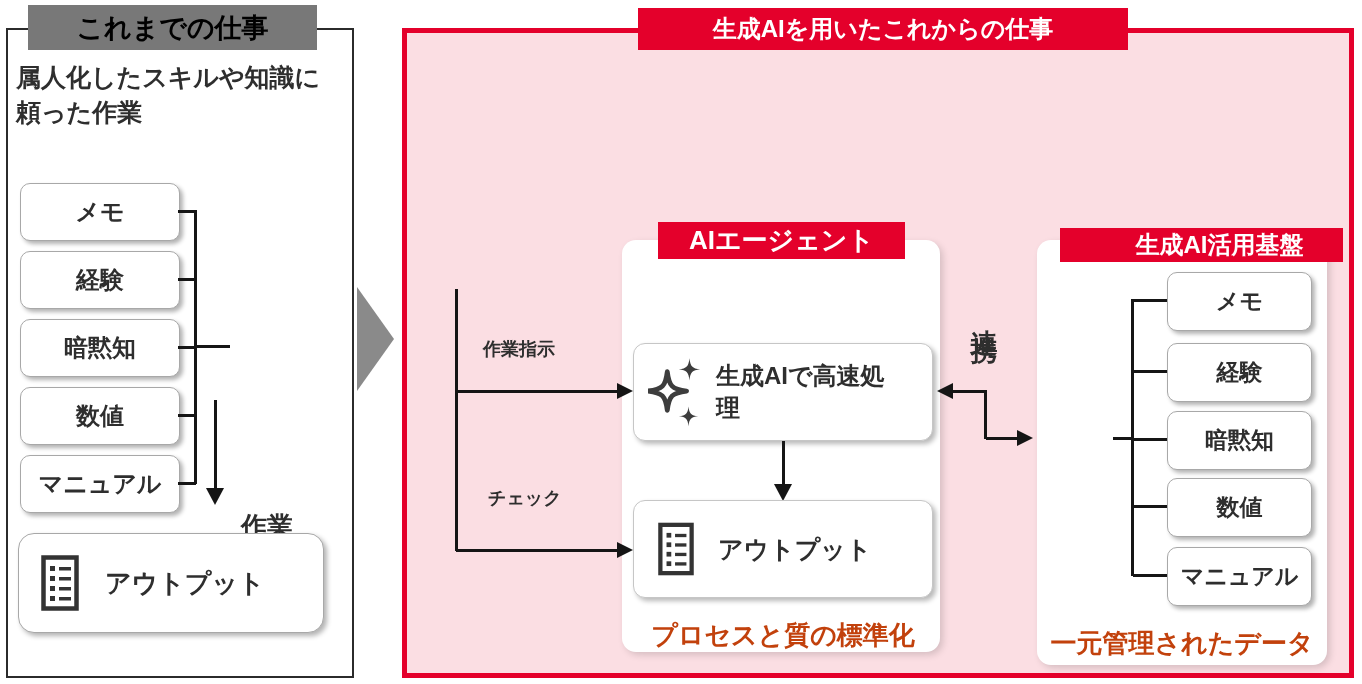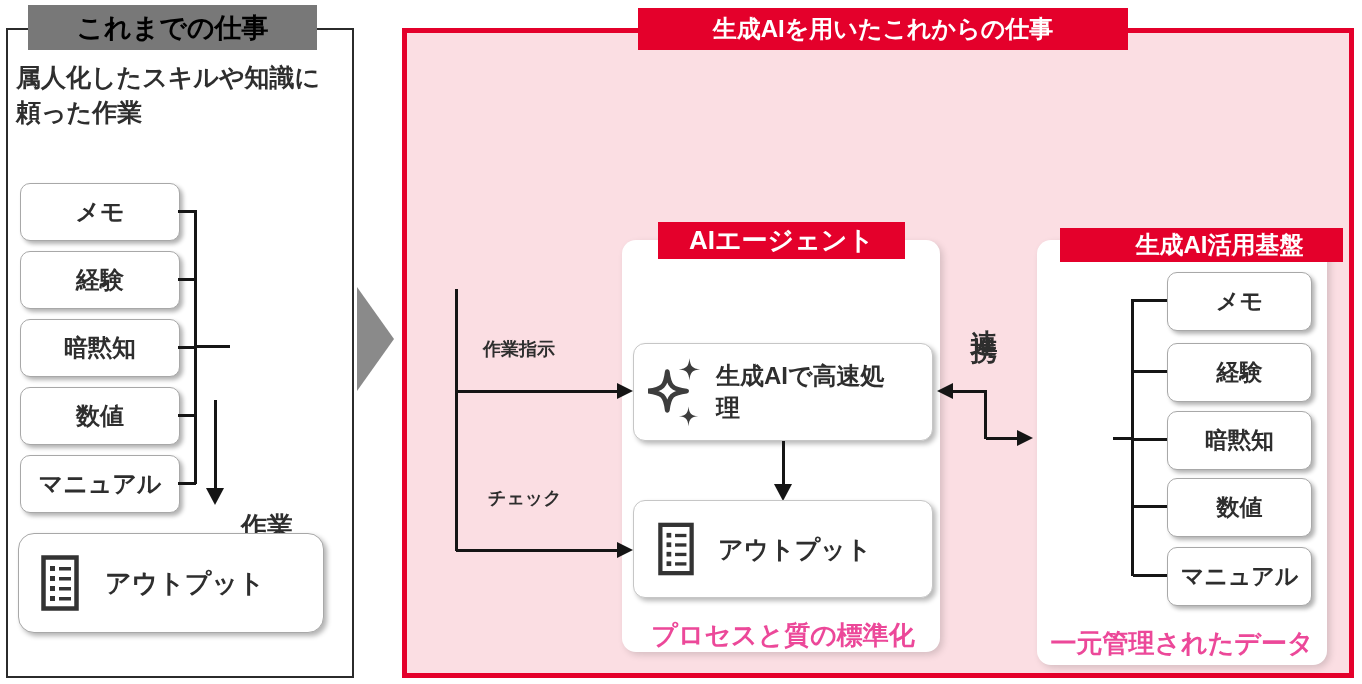--- a/index.html
+++ b/index.html
@@ -40,21 +40,21 @@
   .bullet .u{border-bottom:2.5px solid #3a3a3a;}
   .white-container{background:#fff;border-radius:14px;box-shadow:3px 3px 7px rgba(0,0,0,0.15);z-index:1;}
   .agent-container{left:622px;top:240px;width:318px;height:412px;}
   .platform-container{left:1037px;top:240px;width:290px;height:425px;}
   .inner-box{background:#fff;border:1.5px solid #c6c6c6;border-radius:12px;box-shadow:3px 3px 5px rgba(0,0,0,0.28);
              display:flex;align-items:center;box-sizing:border-box;z-index:2;}
   .process-box{left:633px;top:343px;width:300px;height:98px;padding-left:14px;gap:14px;}
   .process-text{font-size:24px;font-weight:bold;line-height:1.35;width:182px;}
   .agent-output-box{left:633px;top:500px;width:300px;height:98px;padding-left:24px;gap:24px;}
   .agent-output-label{font-size:25px;font-weight:bold;}
-  .red-caption{color:#ec4899;font-size:26px;font-weight:bold;text-align:center;z-index:2;white-space:nowrap;}
+  .red-caption{color:#c2410c;font-size:26px;font-weight:bold;text-align:center;z-index:2;white-space:nowrap;}
   .agent-caption{left:628px;top:618px;width:310px;}
   .platform-caption{left:1032px;top:626px;width:300px;}
   .renkei{left:966px;top:308px;writing-mode:vertical-rl;text-orientation:upright;letter-spacing:5px;
           font-size:27px;font-weight:bold;z-index:2;}
 </style>
 </head>
 <body>
 
 <div id="stage">
 

